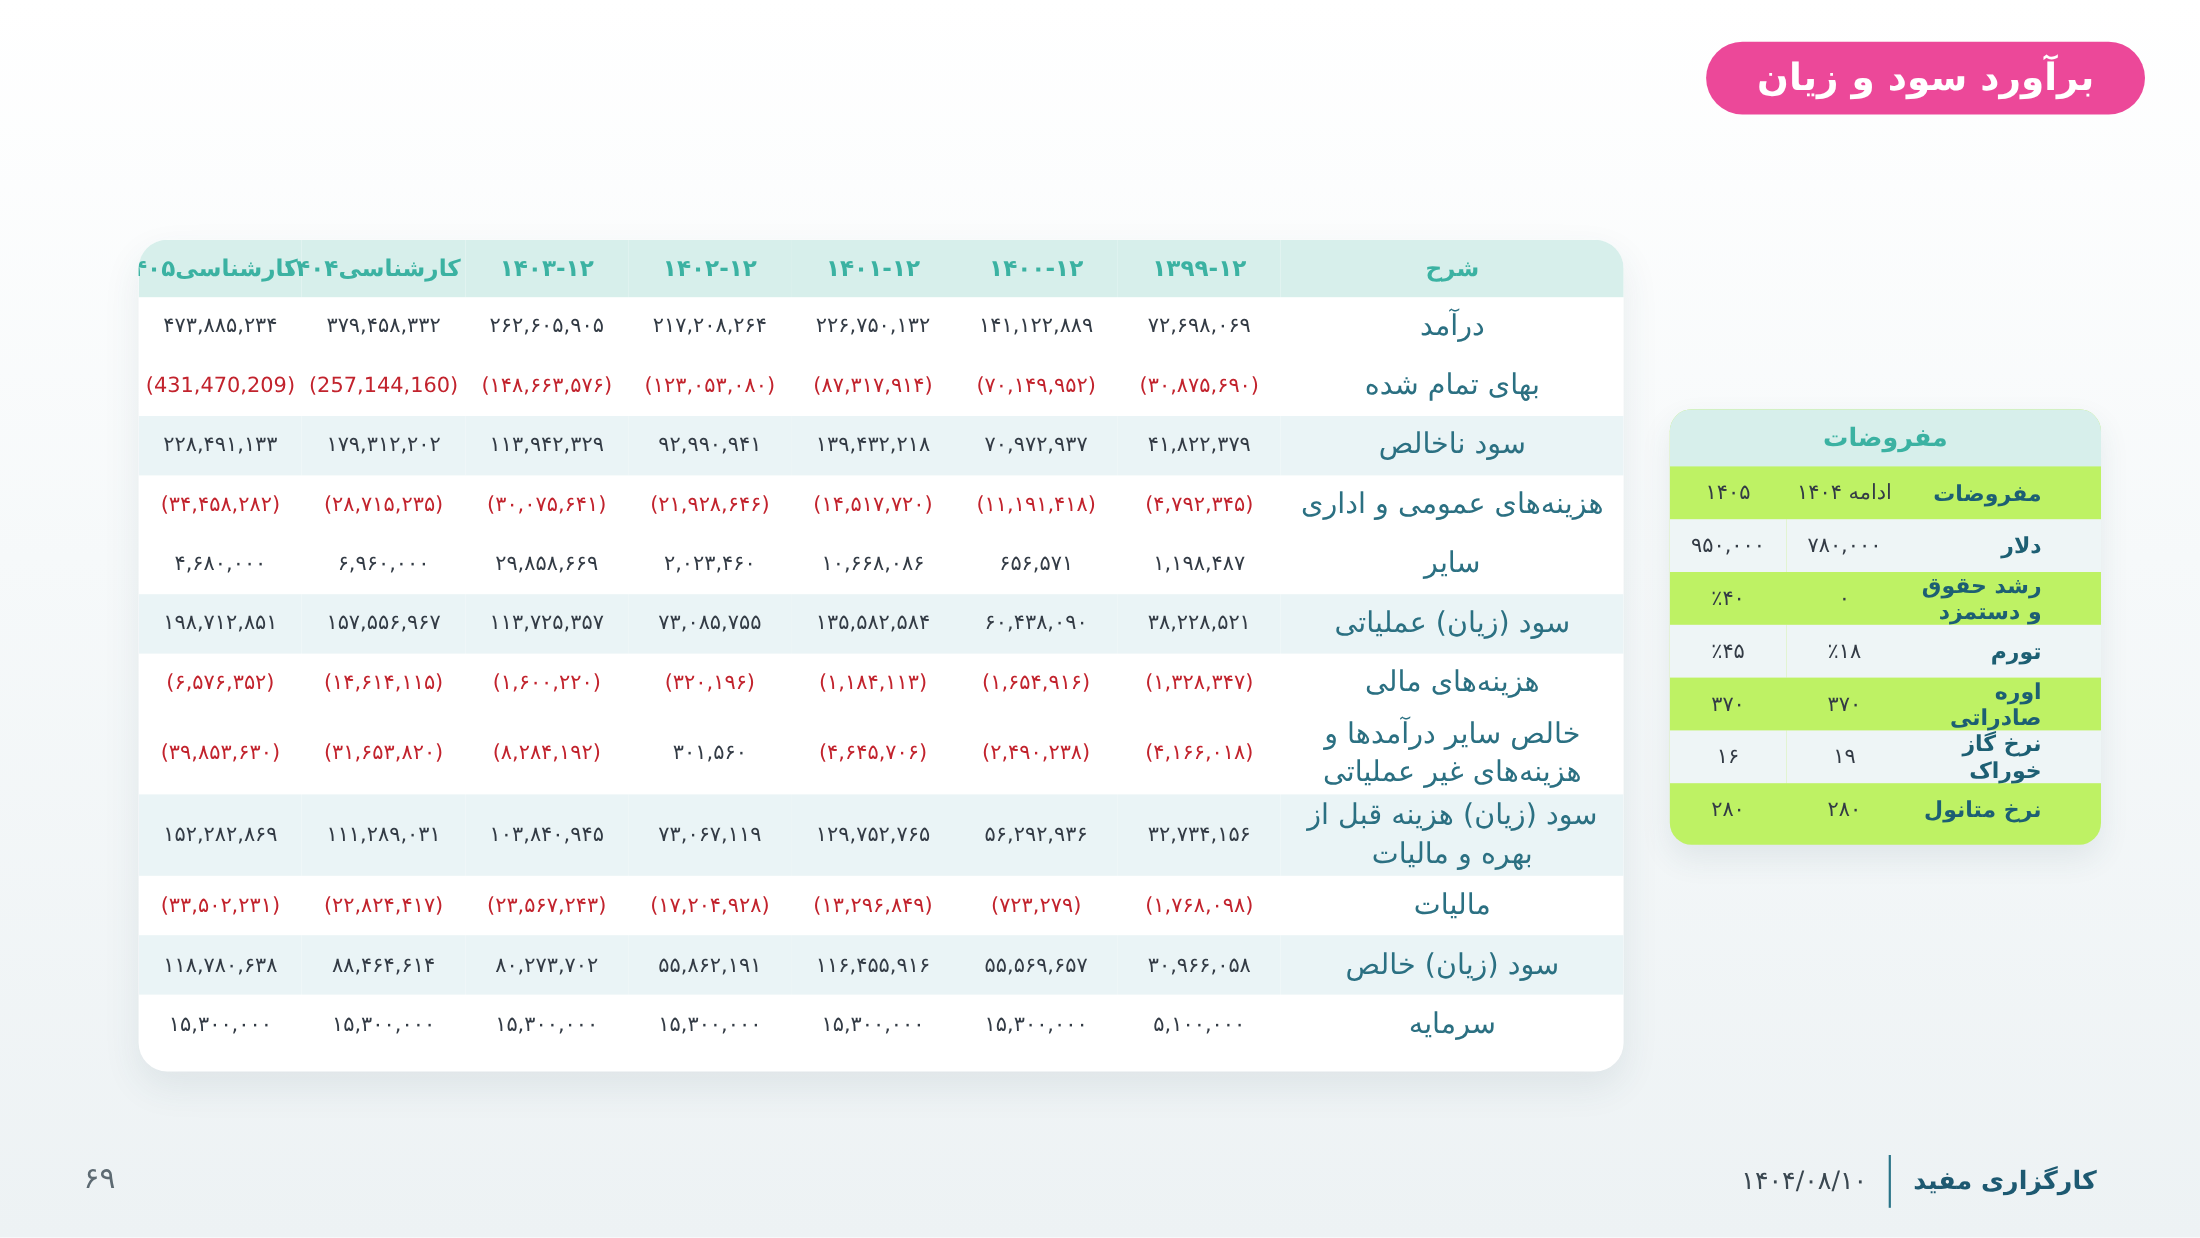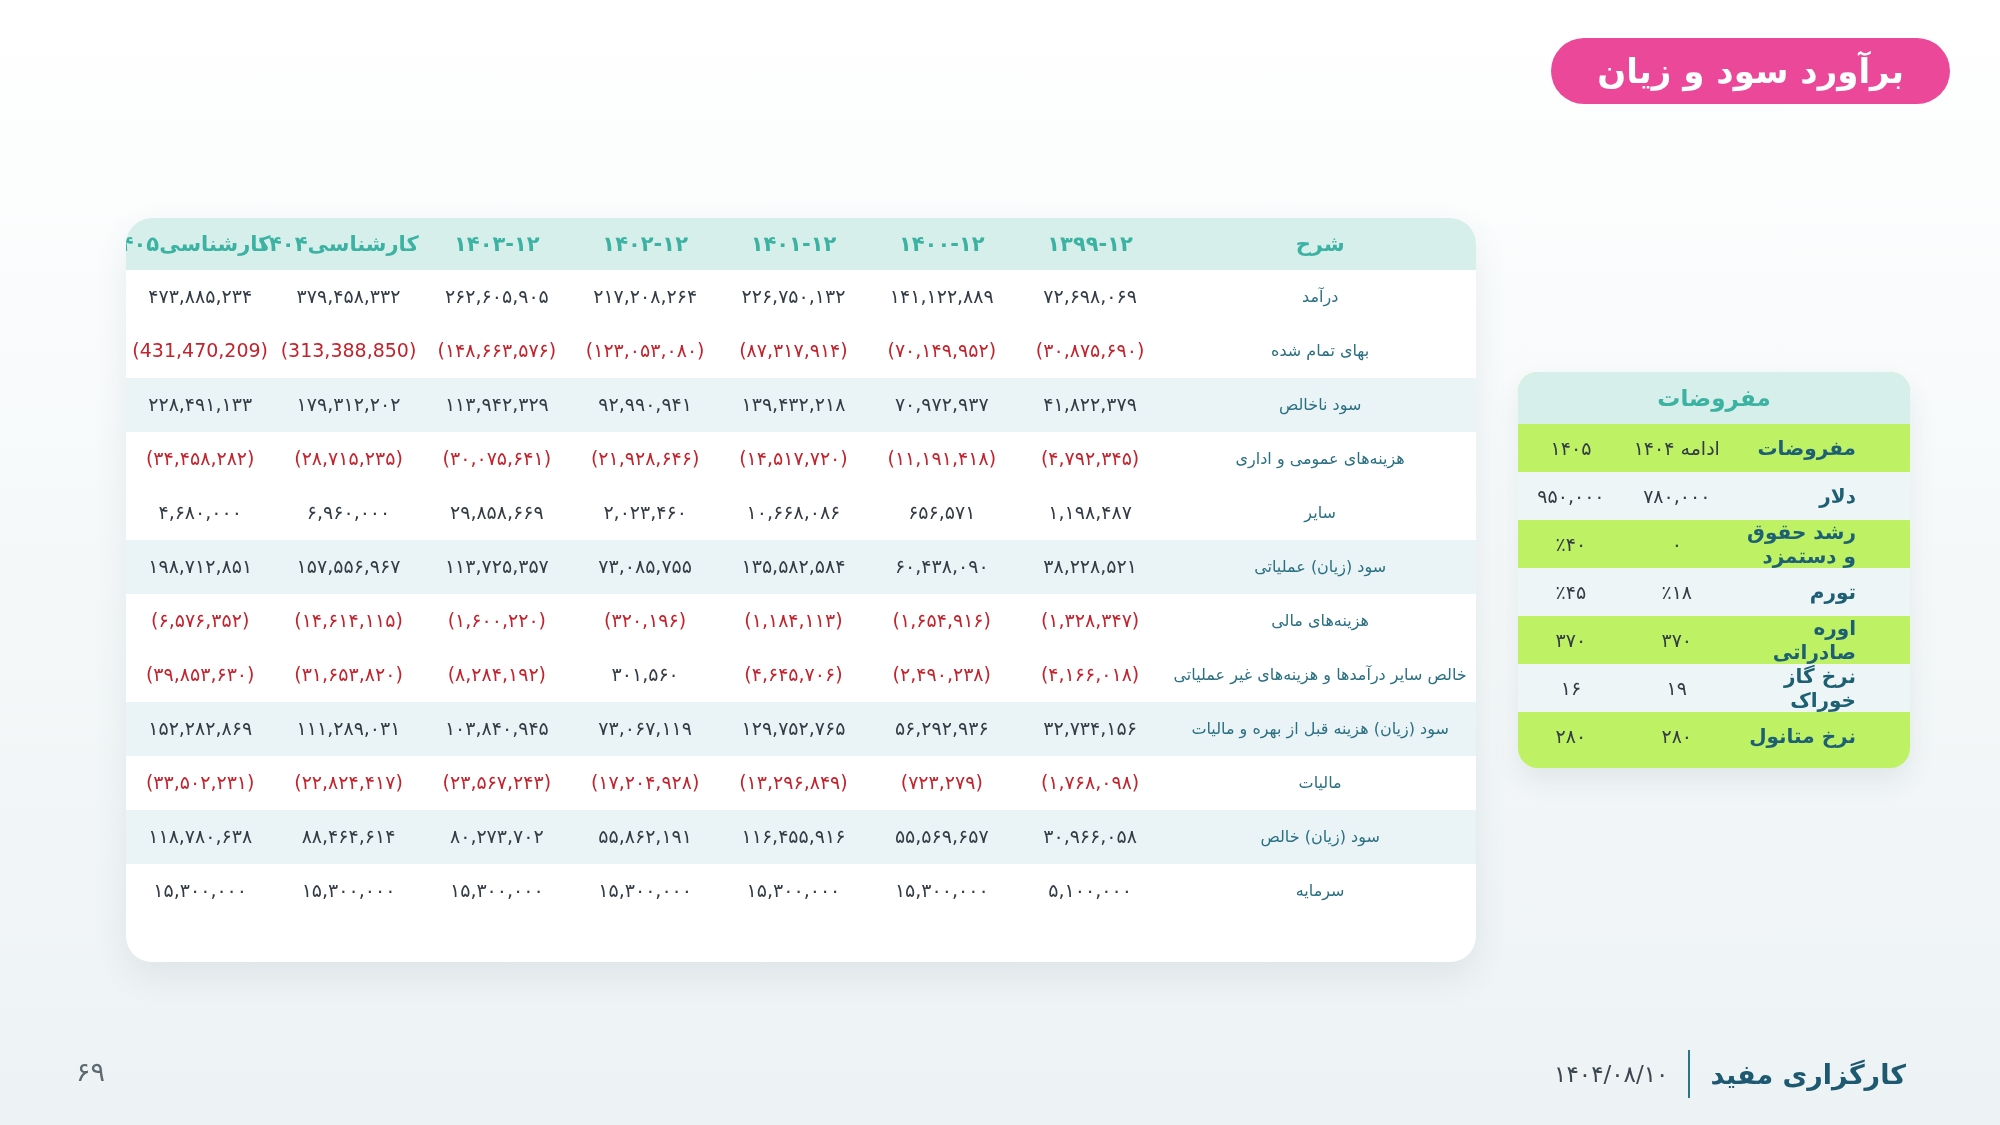--- a/index.html
+++ b/index.html
@@ -24,21 +24,21 @@
   table.pnl{width:100%;border-collapse:collapse;direction:rtl;table-layout:fixed;}
   table.pnl th{
     height:52px;background:#d7efeb;color:#3bb2a2;
     font-size:21px;font-weight:bold;text-align:center;padding:0 4px;
   }
   table.pnl th.desc{width:22.5%;}
   table.pnl td{
     height:50px;text-align:center;vertical-align:middle;
     font-size:19px;color:#333b45;padding:2px 4px;line-height:1.35;
   }
-  table.pnl td.lbl{color:#2b7082;font-size:16px;}
+  table.pnl td.lbl{color:#2b7082;font-size:26px;}
   table.pnl td.num{direction:ltr;}
   table.pnl td.neg{color:#c2232d;}
   table.pnl tr.hl{background:#eaf4f6;}
   .side-card{
     position:absolute;top:372px;left:1518px;width:392px;
     background:#bef264;border-radius:20px;overflow:hidden;
     box-shadow:0 12px 28px rgba(45,80,92,.09);
     padding-bottom:8px;box-sizing:border-box;
   }
   .side-title{
@@ -48,21 +48,21 @@
   table.assump{width:100%;border-collapse:collapse;direction:rtl;}
   table.assump td{height:48px;text-align:center;vertical-align:middle;font-size:19px;color:#333b45;padding:0 4px;}
   table.assump td.albl{text-align:right;padding-right:54px;color:#1d5f73;font-weight:bold;font-size:20px;width:46%;}
   table.assump td.aval{direction:ltr;width:27%;}
   table.assump tr:nth-child(even){background:#eef5f6;}
   .page-num{position:absolute;left:76px;top:1056px;font-size:27px;color:#5d6a72;direction:ltr;}
   .footer-right{
     position:absolute;top:1046px;right:94px;height:56px;
     display:flex;align-items:center;gap:20px;direction:rtl;
   }
-  .footer-brand{color:#1d5971;font-weight:bold;font-size:27px;white-space:nowrap;}
+  .footer-brand{color:#1d5971;font-weight:bold;font-size:23px;white-space:nowrap;}
   .footer-divider{width:2px;height:48px;background:#2a7488;}
   .footer-date{color:#3a4750;font-size:23px;direction:ltr;}
 </style>
 </head>
 <body>
 
 <div class="title-pill">برآورد سود و زیان</div>
 
 <div class="main-card">
   <table class="pnl">
@@ -89,21 +89,21 @@
           <td class="num">۳۷۹,۴۵۸,۳۳۲</td>
           <td class="num">۴۷۳,۸۸۵,۲۳۴</td>
         </tr>
         <tr>
           <td class="lbl">بهای تمام شده</td>
           <td class="num neg">(۳۰,۸۷۵,۶۹۰)</td>
           <td class="num neg">(۷۰,۱۴۹,۹۵۲)</td>
           <td class="num neg">(۸۷,۳۱۷,۹۱۴)</td>
           <td class="num neg">(۱۲۳,۰۵۳,۰۸۰)</td>
           <td class="num neg">(۱۴۸,۶۶۳,۵۷۶)</td>
-          <td class="num neg">(313,388,850)</td>
+          <td class="num neg">(257,144,160)</td>
           <td class="num neg">(431,470,209)</td>
         </tr>
         <tr class="hl">
           <td class="lbl">سود ناخالص</td>
           <td class="num">۴۱,۸۲۲,۳۷۹</td>
           <td class="num">۷۰,۹۷۲,۹۳۷</td>
           <td class="num">۱۳۹,۴۳۲,۲۱۸</td>
           <td class="num">۹۲,۹۹۰,۹۴۱</td>
           <td class="num">۱۱۳,۹۴۲,۳۲۹</td>
           <td class="num">۱۷۹,۳۱۲,۲۰۲</td>

